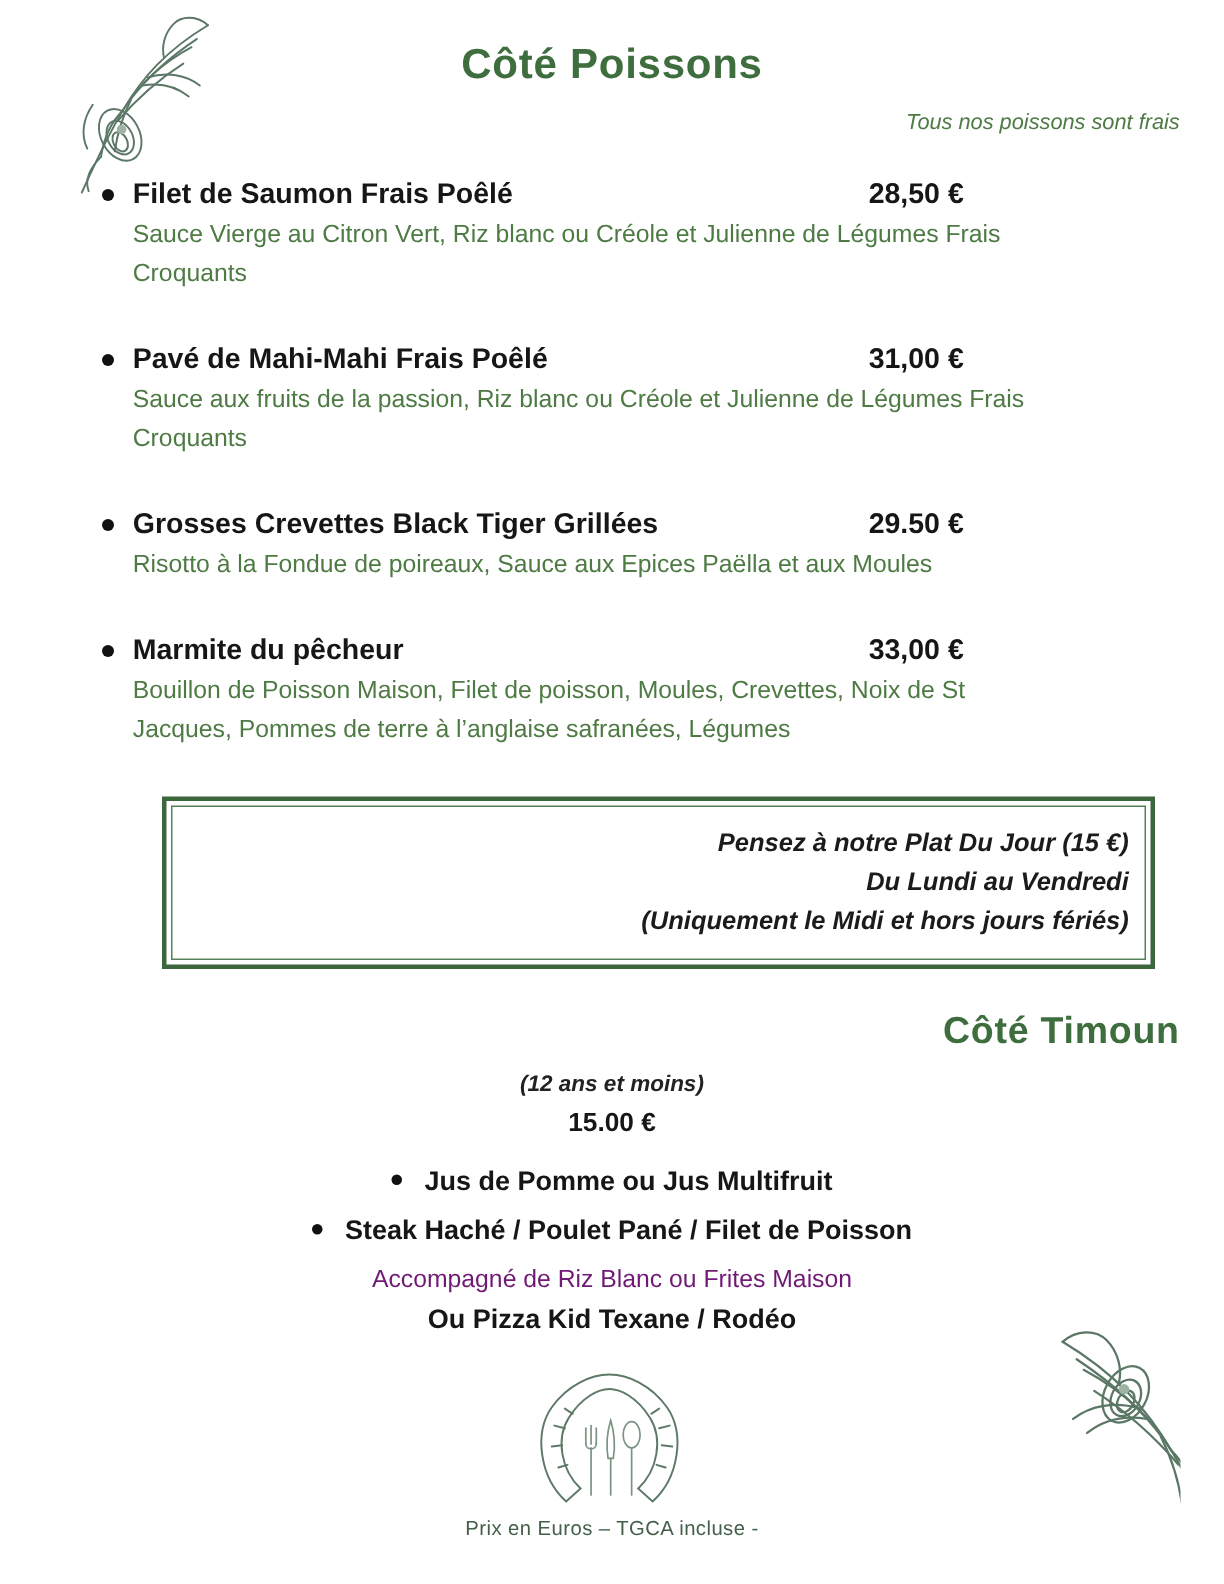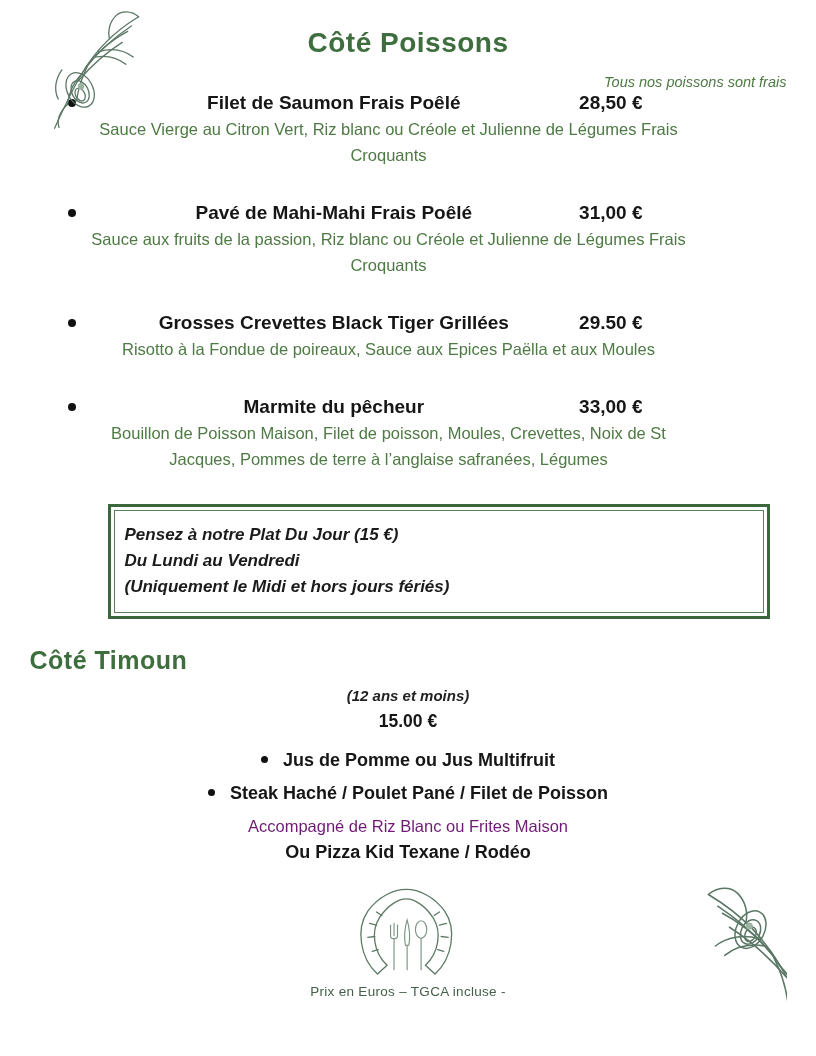--- a/index.html
+++ b/index.html
@@ -29,21 +29,21 @@
   }
   .subtitle {
     margin-top: 15px;
     text-align: right;
     font-style: italic;
     font-size: 14.5px;
     color: #4e7a44;
   }
 
   
-  .menu { padding-left: 38px; text-align: center; }
+  .menu { margin-top: 27px; padding-left: 38px; }
   .menu-item { margin-bottom: 32px; }
   .item-row { display: flex; align-items: baseline; width: 575px; line-height: 26px; }
   .dot {
     width: 8px; height: 8px; border-radius: 50%;
     background: #111; display: inline-block;
     align-self: center; flex: 0 0 8px; margin-right: 13px;
   }
   .item-name { flex: 1; font-size: 19px; font-weight: bold; color: #161616; }
   .item-price { font-size: 19px; font-weight: bold; color: #161616; white-space: nowrap; }
   .item-desc {
@@ -56,31 +56,31 @@
   .notice-outer {
     margin-top: 26px; margin-left: 78px;
     width: 662px;
     border: 3px solid #3c663c;
     padding: 3px;
     background: #ffffff;
   }
   .notice-inner {
     border: 1px solid #57815a;
     padding: 11px 10px 12px 10px;
-    text-align: left;
+    text-align: right;
   }
   .notice-line {
     font-size: 17px; font-weight: bold; font-style: italic;
     line-height: 26px; color: #1b1b1b;
   }
 
   
   .kids-title {
     margin-top: 27px;
-    text-align: left;
+    text-align: right;
     font-size: 25px; font-weight: bold;
     color: #3e6e3e; letter-spacing: 0.5px;
   }
   .kids-age { margin-top: 12px; text-align: center; font-style: italic; font-weight: 600; font-size: 15px; color: #222; }
   .kids-price { margin-top: 7px; text-align: center; font-weight: bold; font-size: 17.5px; color: #161616; }
   .kids-list { margin-top: 17px; text-align: center; }
   .kids-line { line-height: 22px; margin-bottom: 11px; font-size: 18px; font-weight: bold; color: #161616; }
   .kids-line .dot { width: 7px; height: 7px; flex: none; display: inline-block; vertical-align: middle; margin-right: 15px; margin-top: -3px; }
   .kids-line.green { font-weight: normal; font-size: 16.5px; color: #701a75; margin-bottom: 4px; }
   .kids-line.plain { margin-bottom: 9px; }

